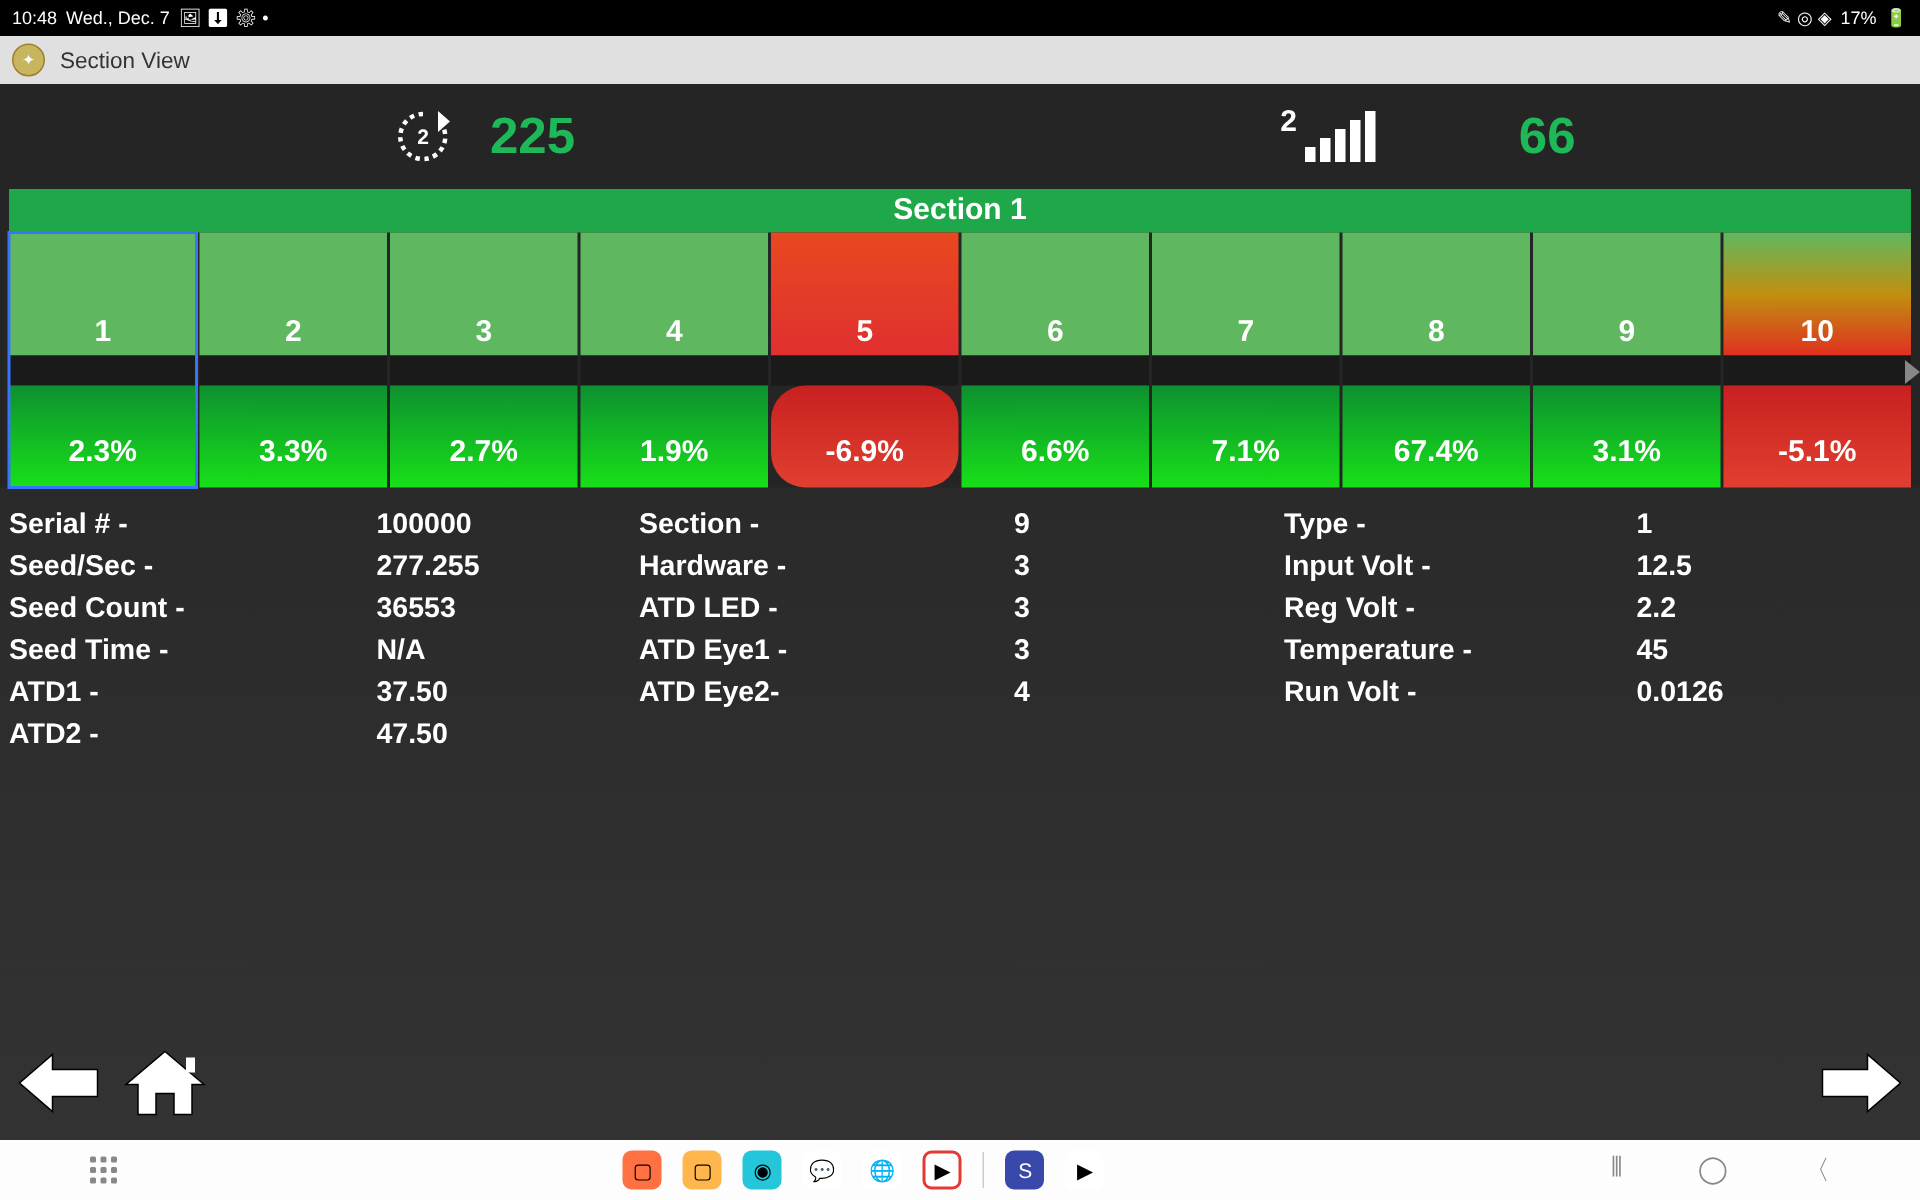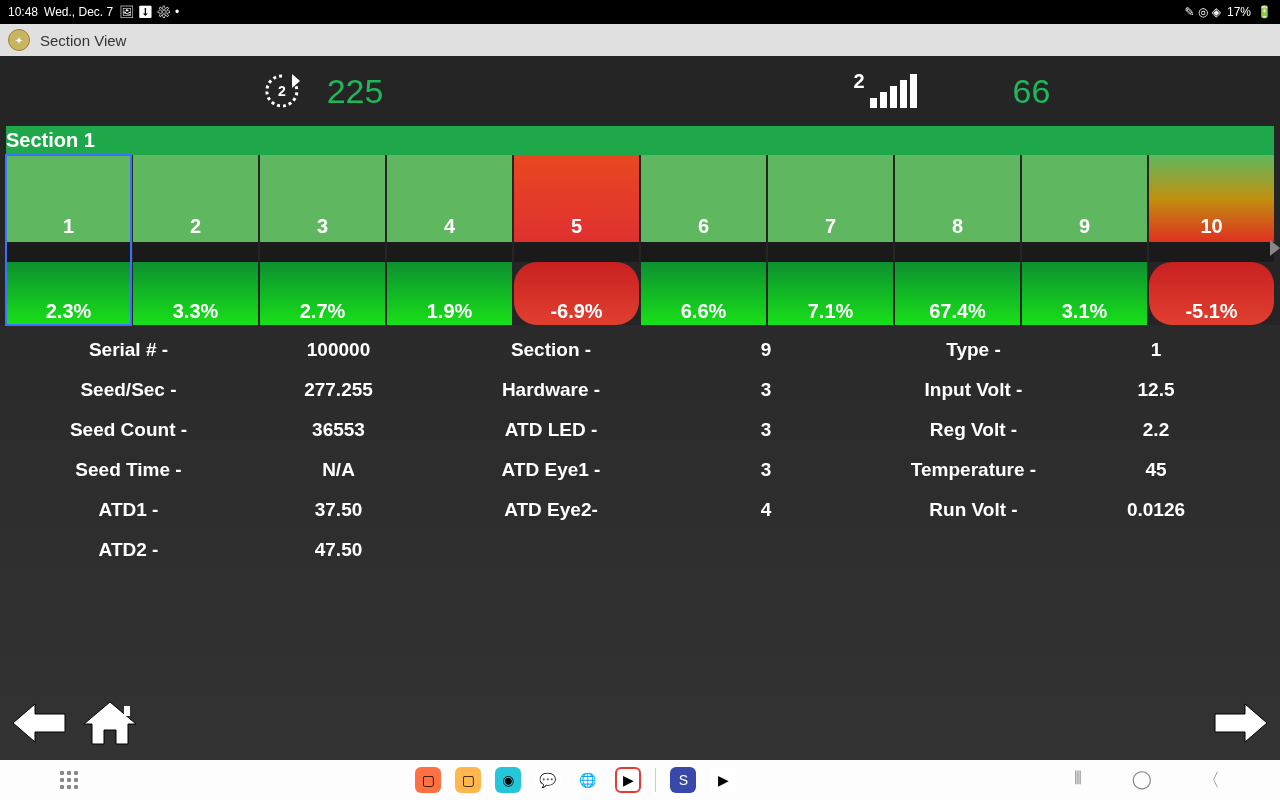--- a/index.html
+++ b/index.html
@@ -13,51 +13,51 @@
   .app-header { height: 32px; background: #e0e0e0; display: flex; align-items: center; padding: 0 8px; gap: 10px; }
   .app-header .logo { width: 22px; height: 22px; border-radius: 50%; background: #c8b560; border: 1px solid #a08030; display:flex;align-items:center;justify-content:center;color:#fff;font-size:10px;}
   .app-header .title { font-size: 15px; color: #333; }
   
   
   .main { background: #252525; height: calc(100% - 24px - 32px - 40px); display: flex; flex-direction: column; color: #fff; position:relative;}
   
   
   .top-metrics { display: flex; align-items: center; height: 70px; padding: 10px 0; }
   .top-metrics .cell { flex: 1; display: flex; align-items: center; justify-content: center; gap: 20px; }
-  .top-metrics .num-green { color: #1fb859; font-size: 34px; font-weight: normal; }
+  .top-metrics .num-green { color: #1fb859; font-size: 34px; font-weight: bold; }
   .refresh-icon { width: 50px; height: 40px; position: relative; }
   .refresh-icon svg { width: 50px; height: 40px; }
   .signal-icon { display: flex; align-items: flex-end; gap: 3px; position:relative;}
   .signal-icon .bar { width: 7px; background: #fff; }
   .signal-icon .bar.b1 { height: 10px; } .signal-icon .bar.b2 { height: 16px; }
   .signal-icon .bar.b3 { height: 22px; } .signal-icon .bar.b4 { height: 28px; }
   .signal-icon .bar.b5 { height: 34px; }
   .signal-icon .num { color:#fff; font-size:20px; font-weight:bold; position:absolute; left:-16px; top:-4px;}
   
   
-  .section-header { background: #1fa84a; color: #fff; font-size: 20px; font-weight: bold; padding: 3px 0; margin: 0 6px; }
+  .section-header { background: #1fa84a; color: #fff; text-align: center; font-size: 20px; font-weight: bold; padding: 3px 0; margin: 0 6px; }
   
   
   .section-row { display: flex; margin: 0 6px; height: 170px; gap: 2px; position:relative;}
   .sec-cell { flex: 1; display: flex; flex-direction: column; position: relative; cursor:pointer;}
   .sec-cell .top { flex: 1.1; display: flex; align-items: flex-end; justify-content: center; font-size: 20px; font-weight: bold; color:#fff; padding-bottom:4px;}
   .sec-cell .mid { height: 20px; background: #1a1a1a; }
-  .sec-cell .bot { flex: 0.8; display: flex; align-items: flex-end; justify-content: center; font-size: 20px; font-weight: bold; padding-bottom:2px;}
+  .sec-cell .bot { flex: 0.8; display: flex; align-items: flex-end; justify-content: center; font-size: 20px; font-weight: bold; padding-bottom:12px;}
   .sec-cell.green .top { background: #5fb85f; }
   .sec-cell.green .bot { background: linear-gradient(to bottom, #0d9030, #18e018); color:#fff;}
   .sec-cell.red .top { background: linear-gradient(to bottom, #e84820, #e03030); }
   .sec-cell.red .bot { background: linear-gradient(to bottom, #c82020, #e04030); color:#fff;border-radius:23px;}
   .sec-cell.redgrad .top { background: linear-gradient(to bottom, #5fb85f 0%, #c09010 50%, #e03020 100%); }
-  .sec-cell.redgrad .bot { background: linear-gradient(to bottom, #c82020, #e04030); color:#fff;border-radius:23px;}
+  .sec-cell.redgrad .bot { background: linear-gradient(to bottom, #c82020, #e04030); color:#fff;}
   .sec-cell.selected { outline: 2px solid #3874ff; outline-offset: -1px; }
   .scroll-hint { position:absolute; right:-6px; top:50%; width:0;height:0;border-style:solid;border-width:8px 0 8px 10px;border-color:transparent transparent transparent #888;}
   
   
   .details { flex: 1; padding: 14px 6px 0 6px; background: linear-gradient(to bottom, #2a2a2a, #333); }
-  .details-grid { display: grid; grid-template-columns: 245px 175px 250px 180px 235px 130px; row-gap: 18px; font-size: 19px; font-weight: bold; color: #fff; text-align: center;}
+  .details-grid { display: grid; grid-template-columns: 245px 175px 250px 180px 235px 130px; row-gap: 6px; font-size: 19px; font-weight: bold; color: #fff;}
   .details-grid .lbl { }
   .details-grid .val { }
   
   
   .bottom-nav { display: flex; justify-content: space-between; align-items: center; padding: 8px 10px; position:absolute; bottom:0; left:0; right:0;}
   .bottom-nav .left-icons, .bottom-nav .right-icons { display: flex; gap: 10px; align-items:center;}
   .nav-btn svg { width: 60px; height: 50px; }
   
   
   .android-nav { height: 40px; background: #fdfdfd; display: flex; align-items: center; padding: 0 60px; justify-content:space-between;}

